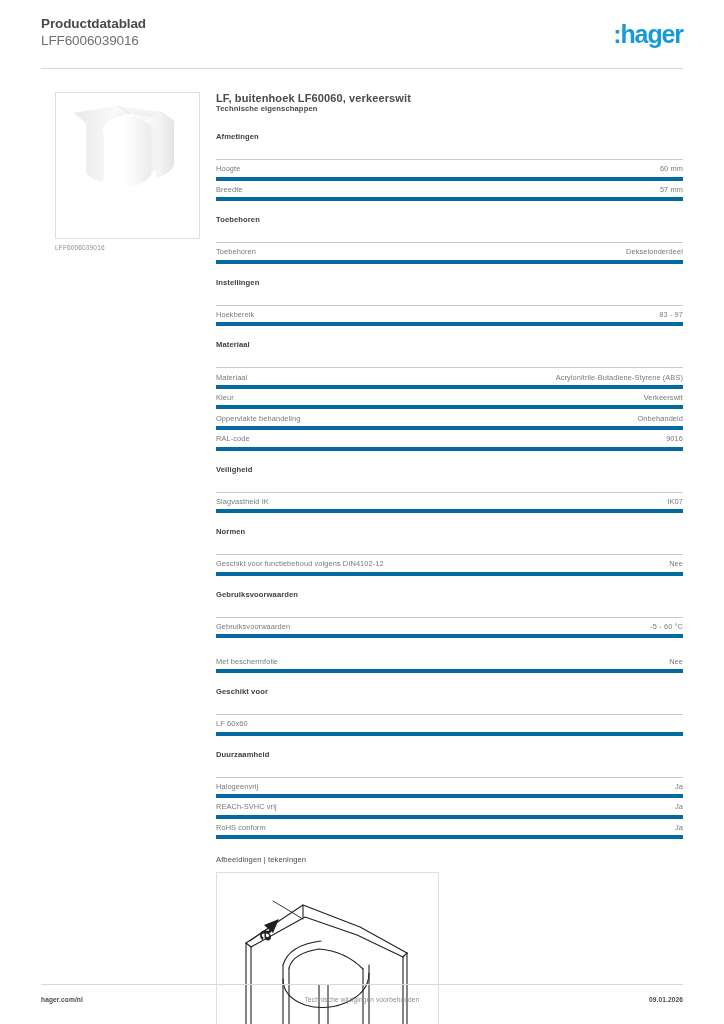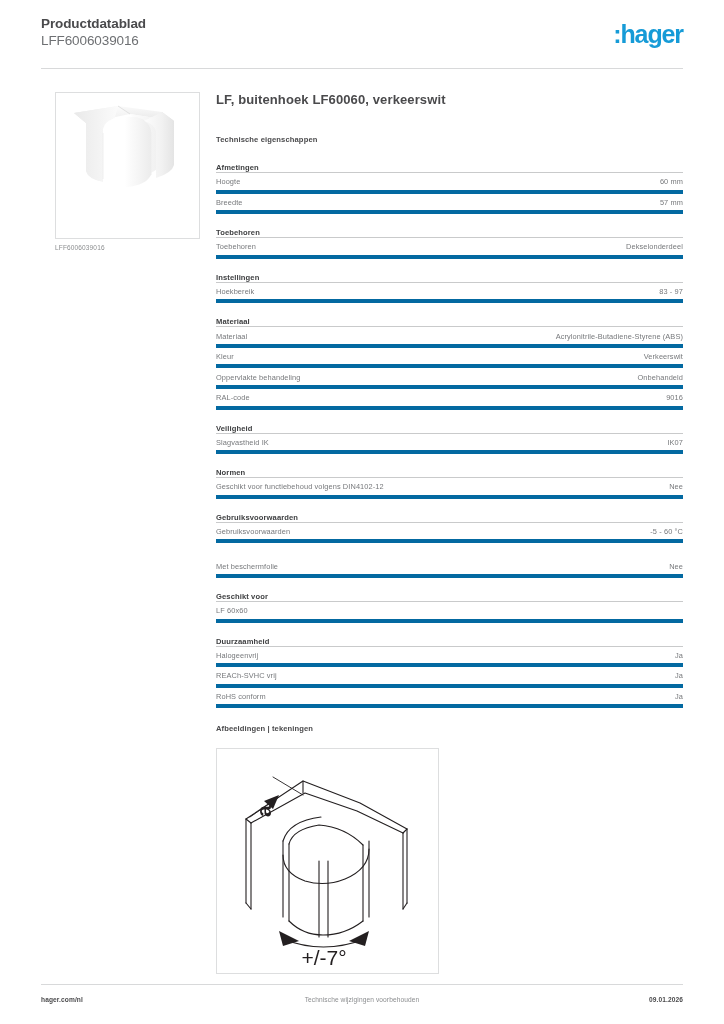--- a/index.html
+++ b/index.html
@@ -87,64 +87,63 @@
   }
 
   
   .content {
     position: absolute;
     left: 216px;
     top: 92px;
     width: 467px;
   }
   .product-name {
-    font-size: 13px;
+    font-size: 11px;
     font-weight: bold;
     color: #4a4a4c;
     letter-spacing: 0.12px;
-    margin-bottom: 28px;
   }
   .section-intro {
     font-size: 7.6px;
     font-weight: bold;
     color: #4a4a4c;
     letter-spacing: 0.12px;
     margin-bottom: 19px;
   }
 
   .group { margin-bottom: 14px; }
   .group-title {
     font-size: 7.6px;
     font-weight: bold;
     color: #3f4042;
     letter-spacing: 0.1px;
-    padding-bottom: 0;
+    padding-bottom: 18px;
     border-bottom: 1px solid #c9cacb;
   }
   .row {
     display: flex;
     justify-content: space-between;
     align-items: baseline;
     font-size: 7.4px;
     color: #76787b;
     letter-spacing: 0.1px;
     padding: 4.2px 0 3.4px 0;
     border-bottom: 4px solid #0369a1;
   }
   .row .label { white-space: nowrap; }
   .row .value { text-align: right; white-space: nowrap; }
 
   
   .drawings-title {
     font-size: 7.6px;
-    font-weight: bold;
+    font-weight: normal;
     color: #4a4a4c;
     letter-spacing: 0.1px;
     margin-top: 16px;
-    margin-bottom: 15px;
+    margin-bottom: 8px;
   }
   .drawing-box {
     width: 221px;
     height: 224px;
     border: 1px solid #dddedf;
     background: #ffffff;
     position: relative;
     overflow: hidden;
   }
 

